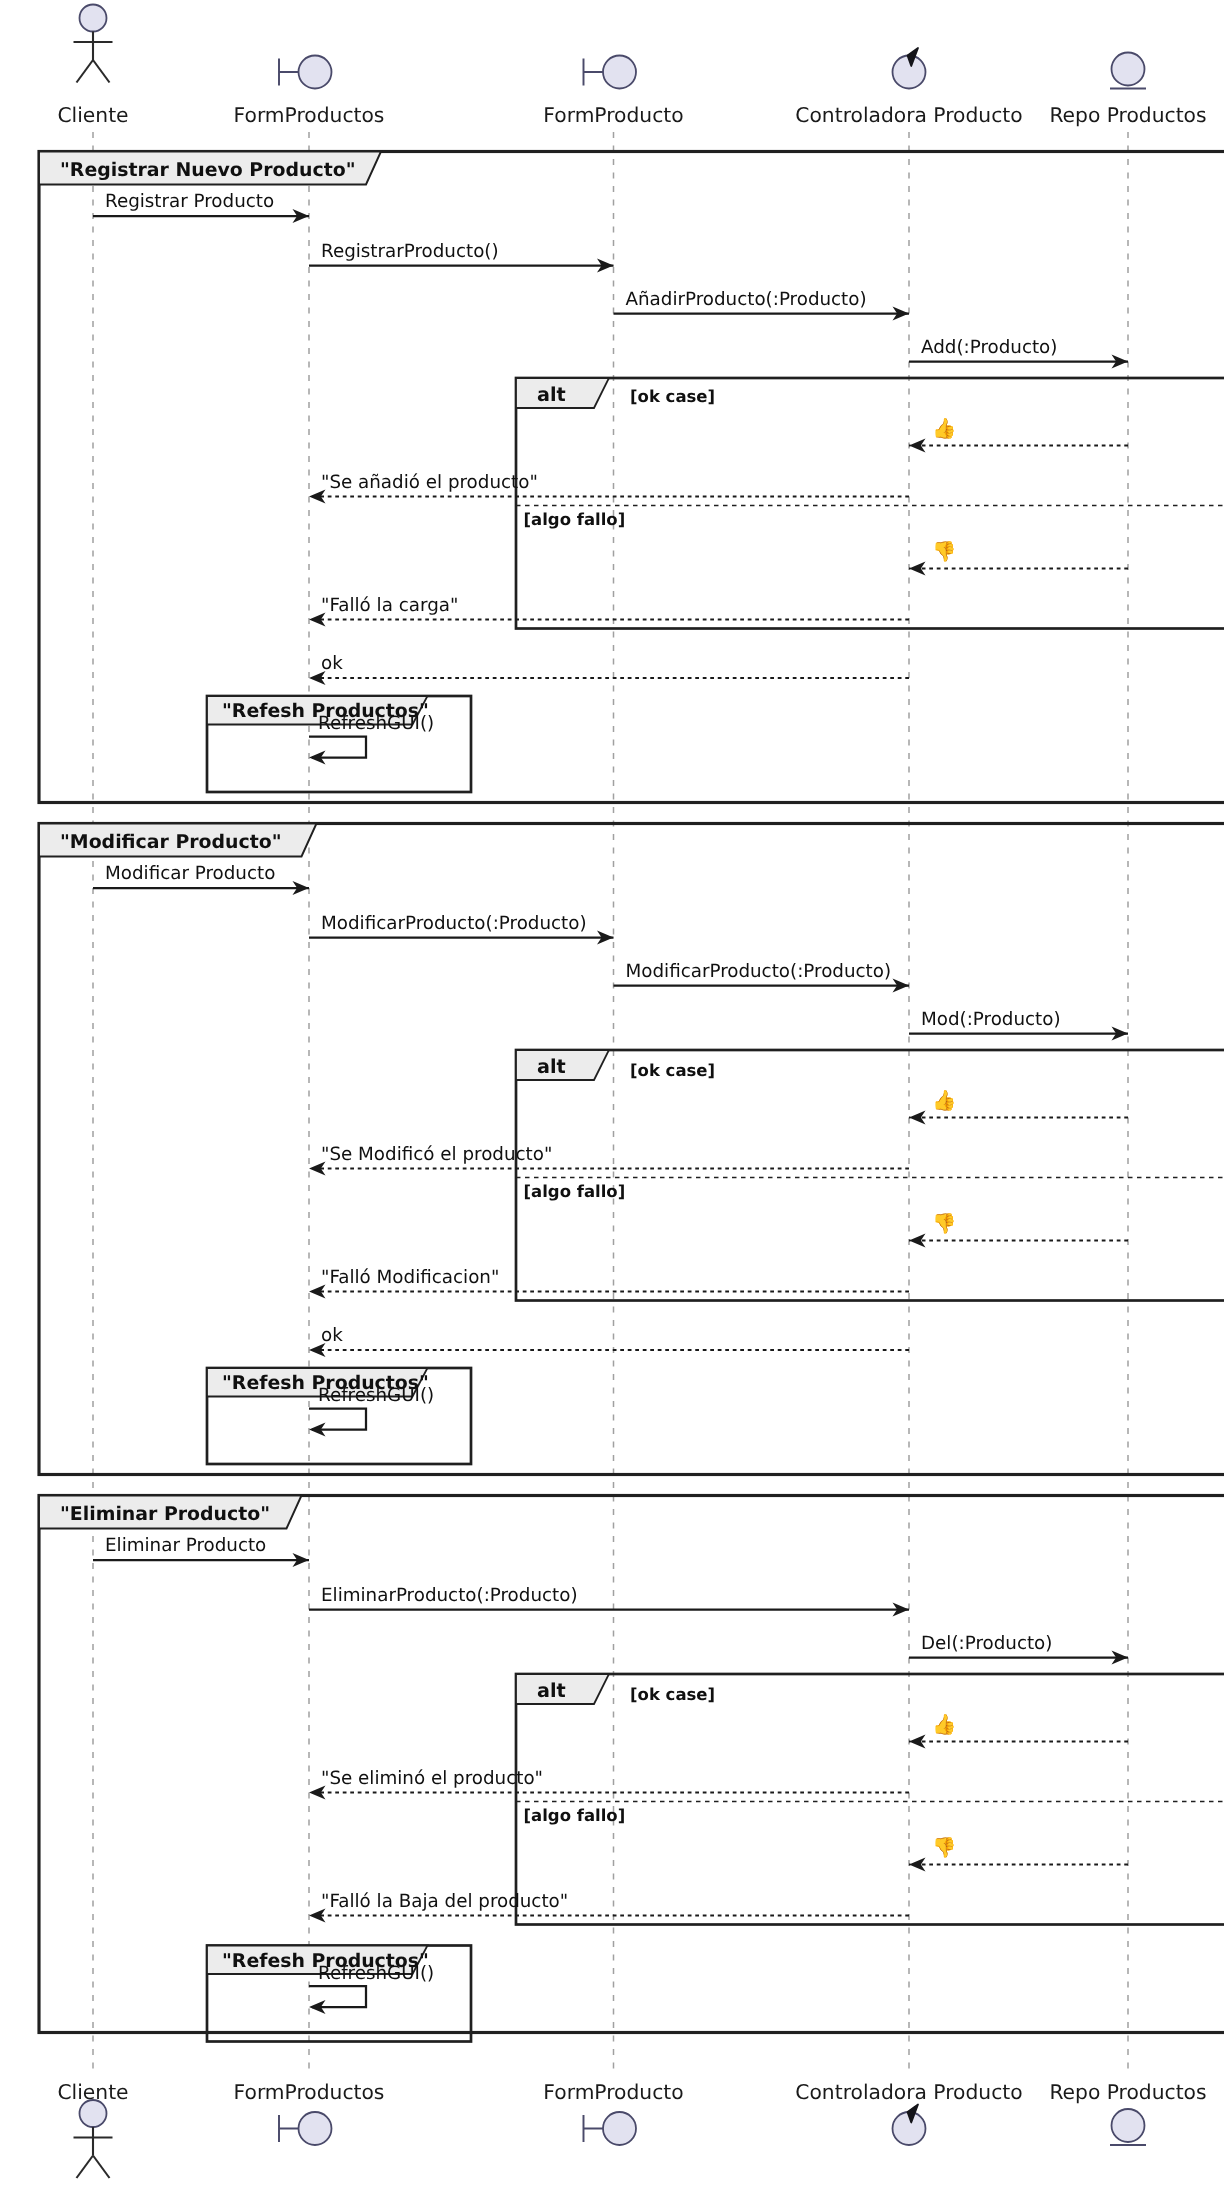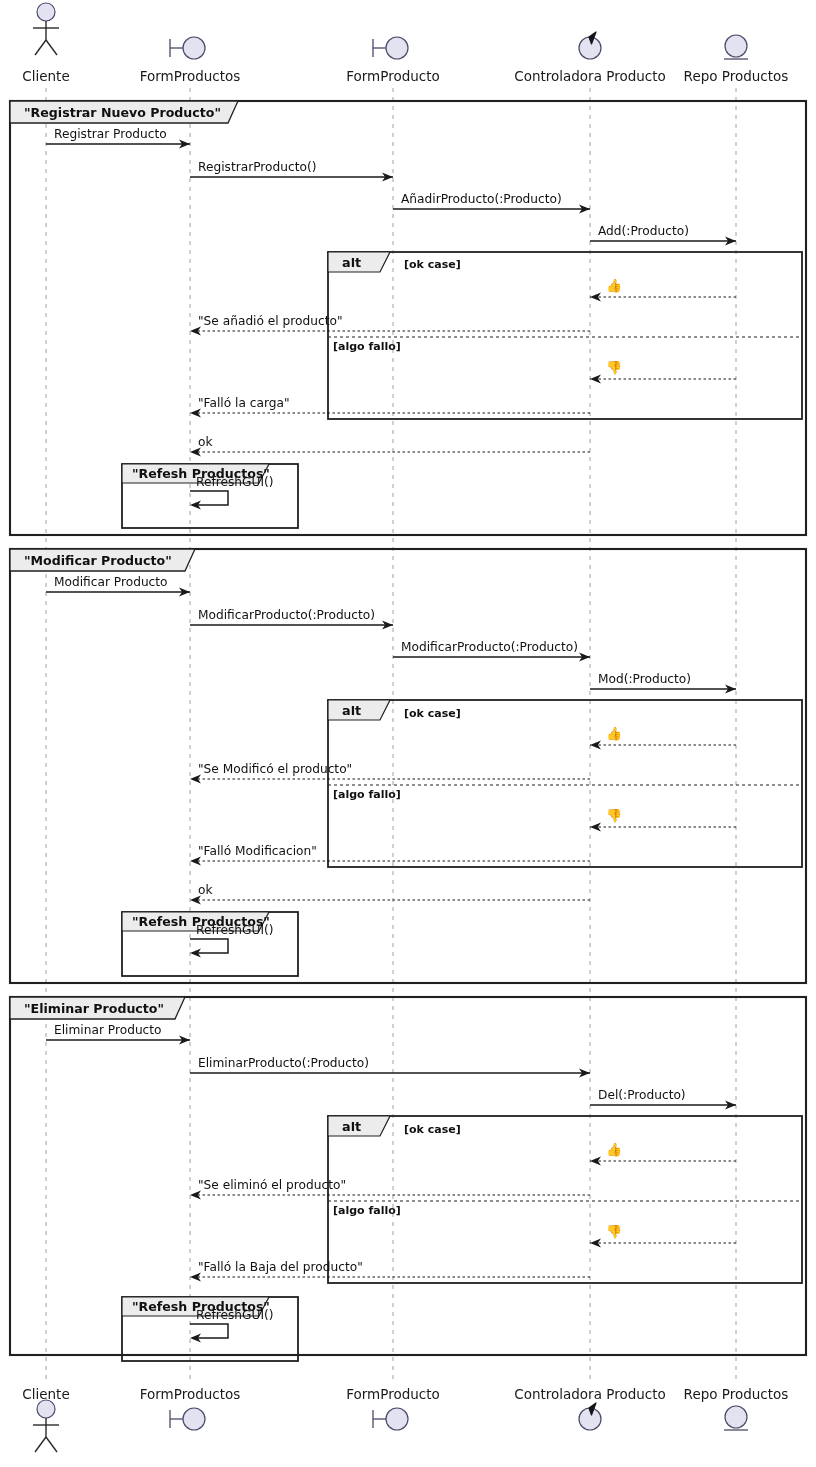--- a/index.html
+++ b/index.html
@@ -10,21 +10,21 @@
   }
   body {
     font-family: "DejaVu Sans", sans-serif;
     width: 816px;
     height: 1467px;
     position: relative;
     overflow: hidden;
   }
   #diagram {
     position: absolute;
-    left: 0;
+    left: 16px;
     top: 0;
     width: 796px;
     height: 1467px;
   }
   svg { display: block; }
   .lifeline {
     stroke: #a0a0a0;
     stroke-width: 1;
     stroke-dasharray: 4 5;
     fill: none;

